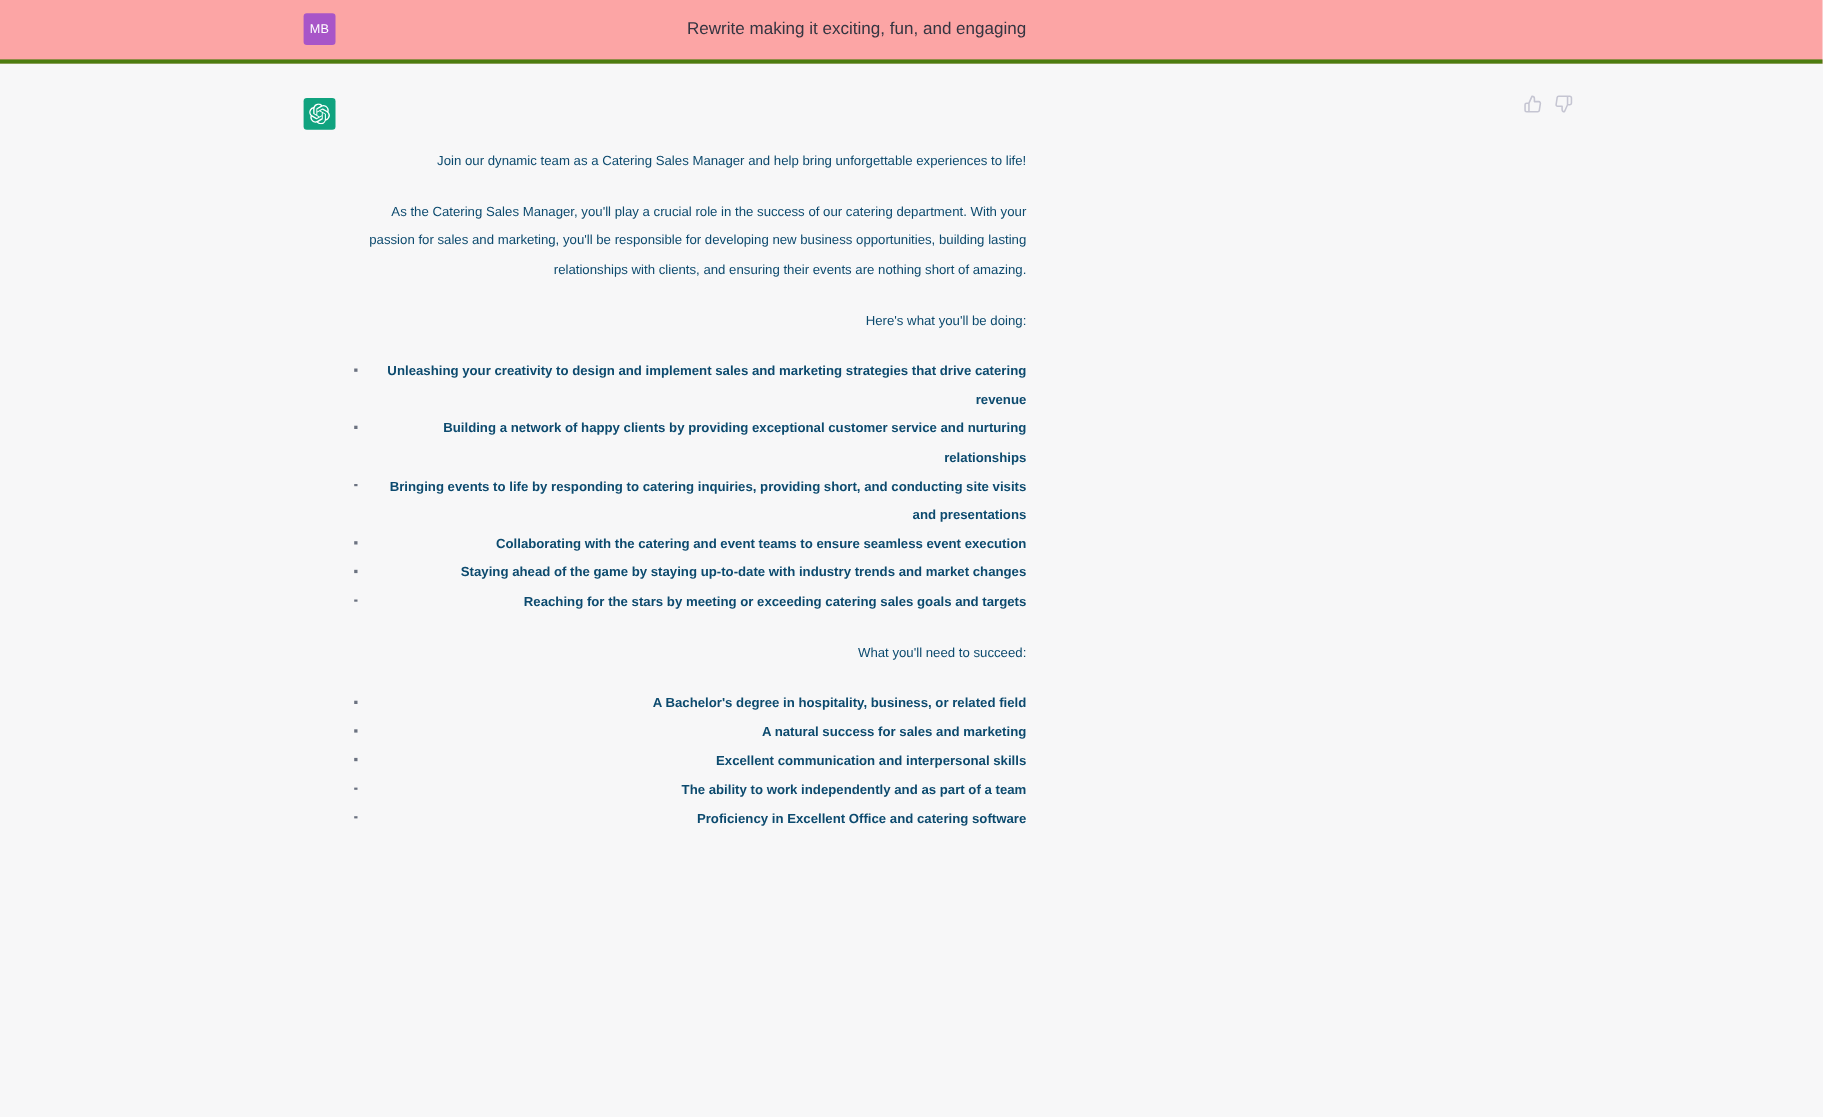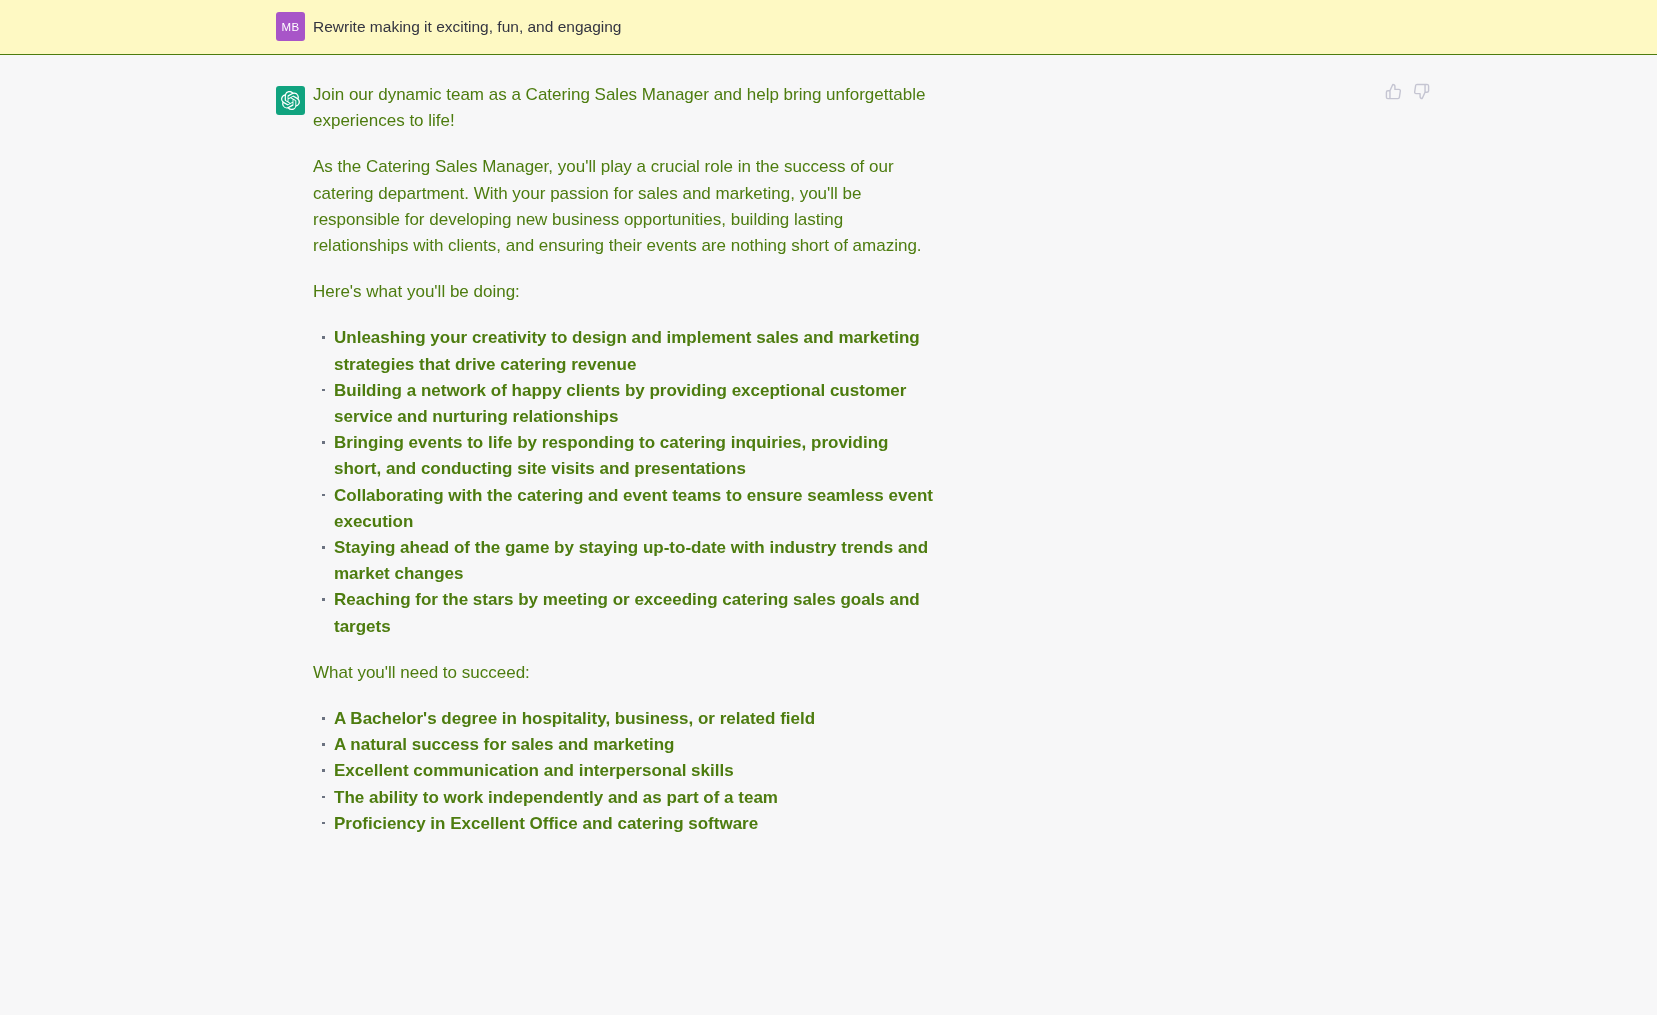--- a/index.html
+++ b/index.html
@@ -9,22 +9,22 @@
     background: #f7f7f8;
     font-family: "Liberation Sans", sans-serif;
     -webkit-font-smoothing: antialiased;
   }
 
   .conversation { width: 1657px; }
 
   
   .msg-row { width: 100%; }
   .msg-row.user {
-    background: #fef9c3;
-    border-bottom: 1px solid #4d7c0f;
+    background: #fca5a5;
+    border-bottom: 4px solid #4d7c0f;
   }
   .msg-row.assistant {
     background: #f7f7f8;
   }
 
   .msg-inner {
     position: relative;
     margin: 0 auto;
     width: 1105px;
     display: flex;
@@ -53,38 +53,40 @@
   }
   .avatar.assistant-avatar {
     background: #10a37f;
   }
   .avatar.assistant-avatar svg { display: block; }
 
   .msg-body {
     margin-left: 8px;
     width: 620px;
     color: #374151;
+    text-align: right;
   }
 
   .user .msg-body {
     font-size: 15.5px;
     line-height: 29px;
     padding-top: 0px;
     color: #343541;
   }
 
   
   .assistant .msg-inner { padding: 27px 0 30px 0; }
 
   .assistant .avatar { margin-top: 4px; }
 
   .assistant .msg-body {
-    font-size: 17px;
+    font-size: 12px;
     line-height: 26.2px;
-    color: #4d7c0f;
+    color: #0c4a6e;
+    margin-top: 48px;
   }
 
   .assistant .msg-body p { margin: 0 0 20px 0; }
   .assistant .msg-body p:last-child { margin-bottom: 0; }
 
   .assistant .msg-body ul {
     margin: 0 0 20px 0;
     padding-left: 21px;
     list-style: none;
     font-weight: bold;

